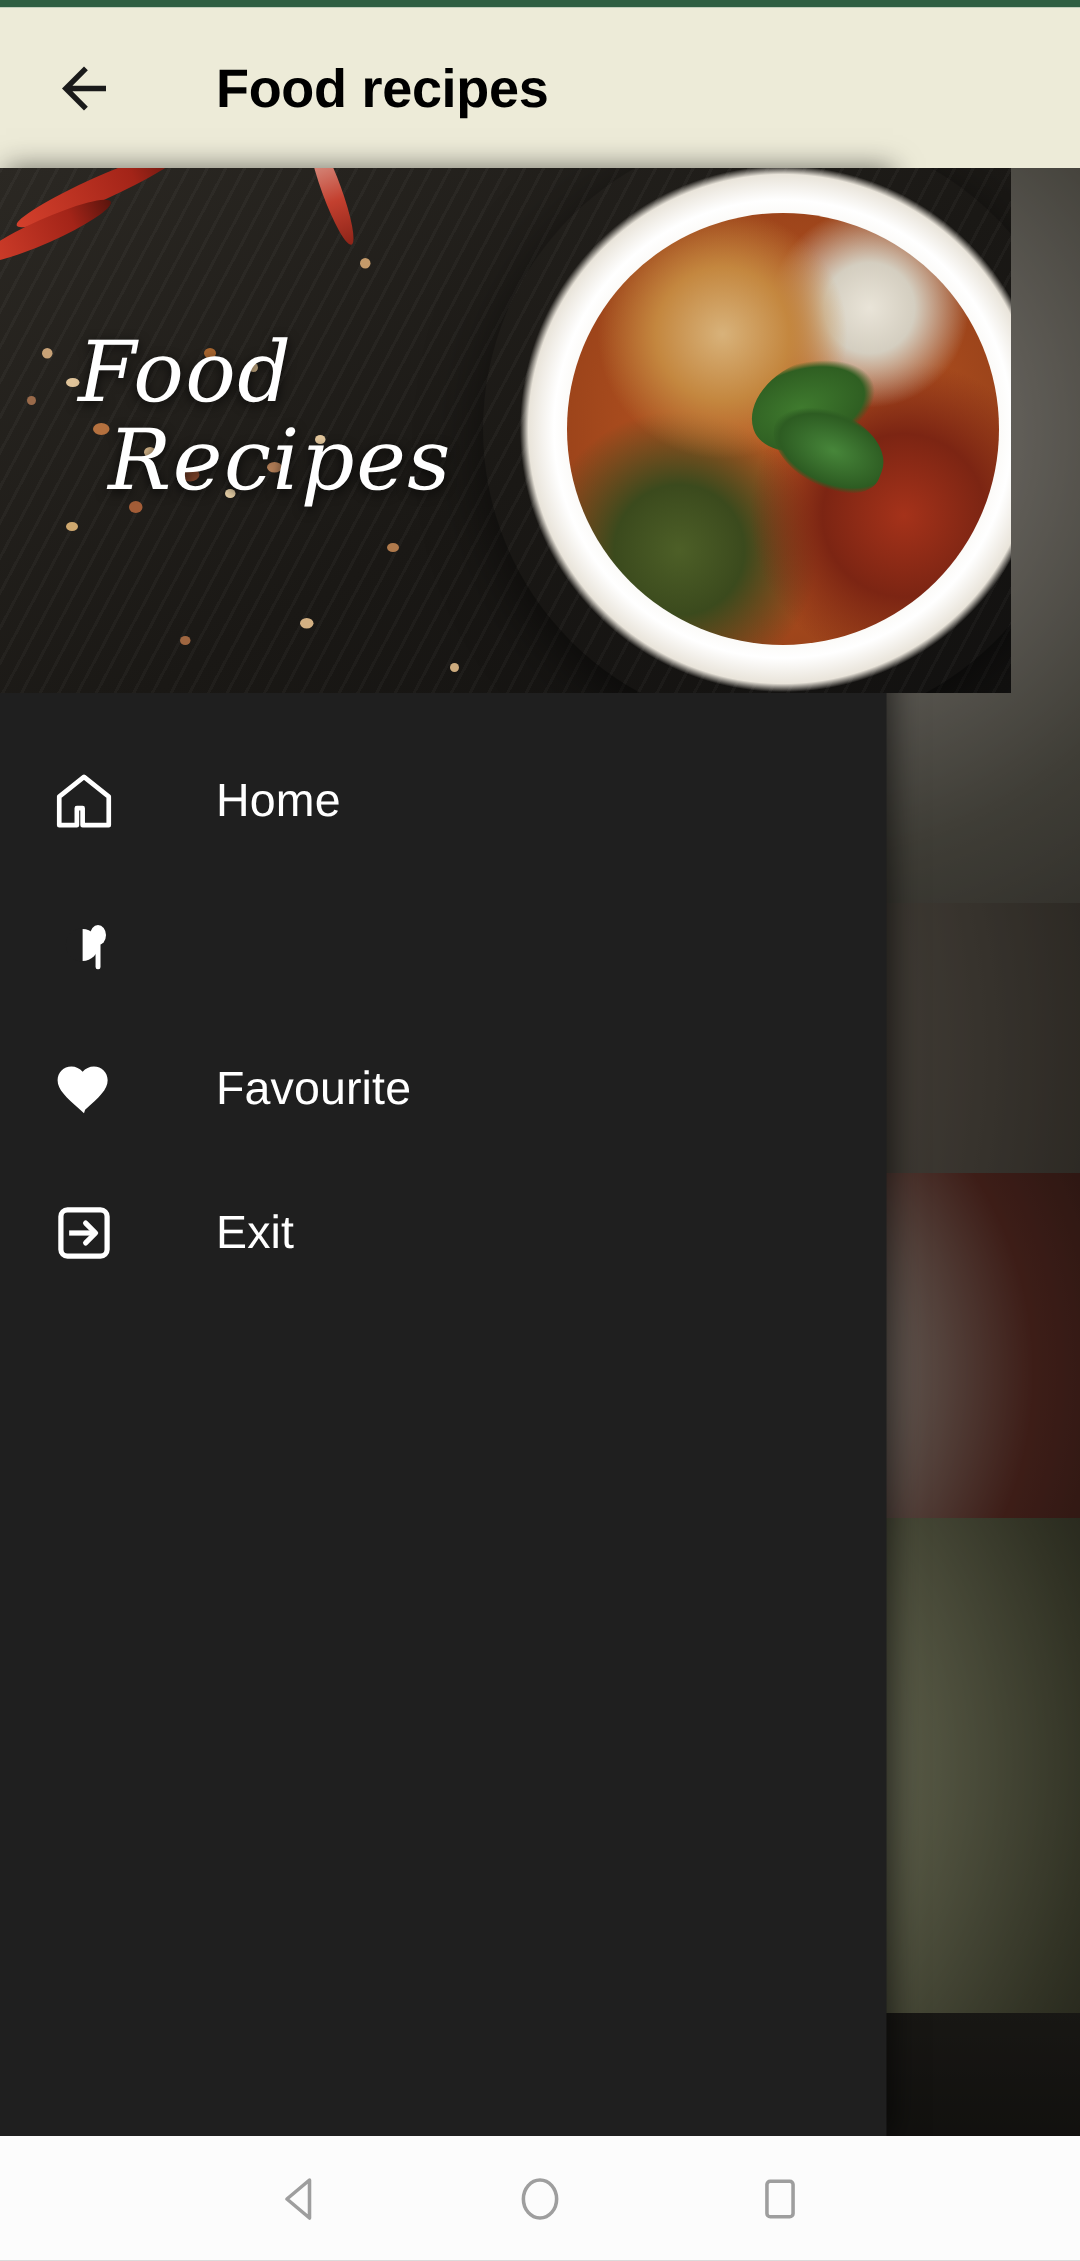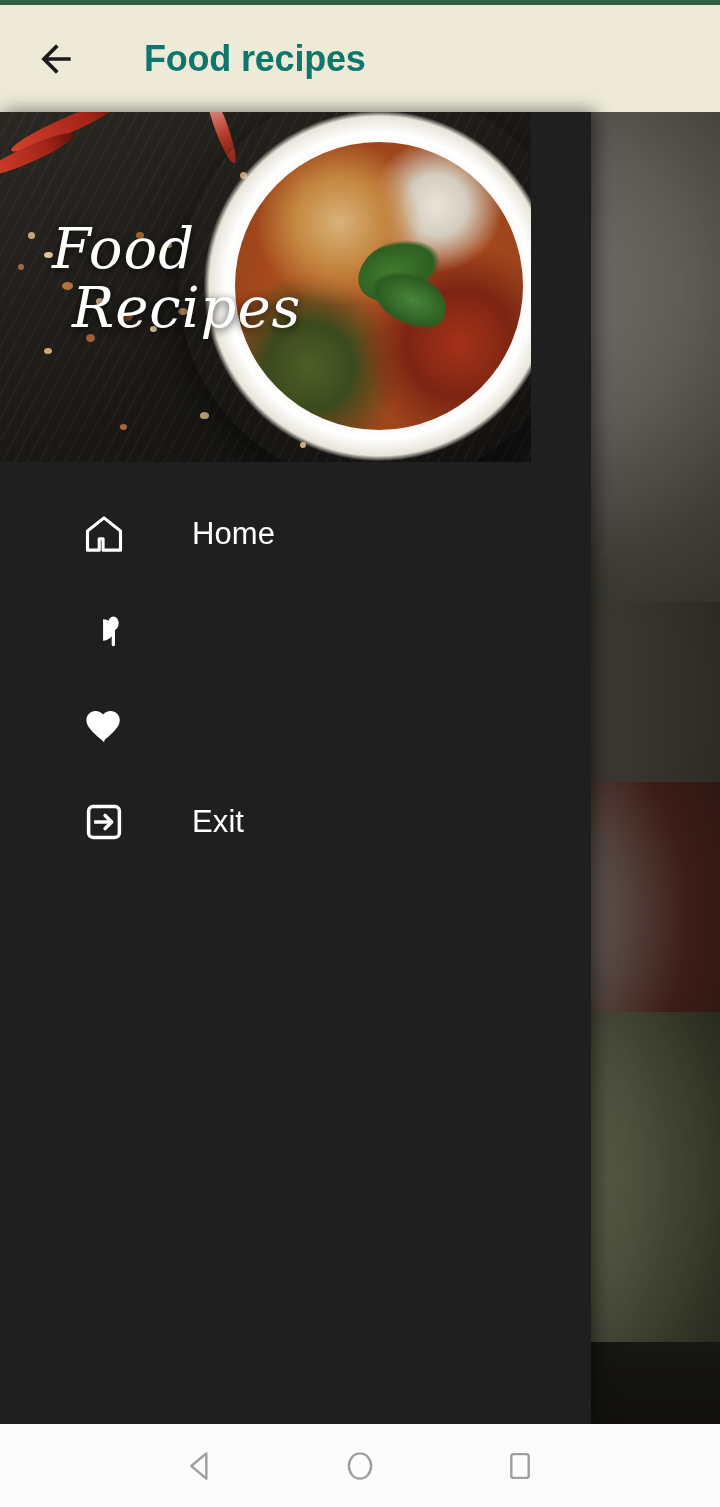--- a/index.html
+++ b/index.html
@@ -24,21 +24,21 @@
     display:flex; align-items:center;
   }
   .back-btn {
     width:56px; height:56px; margin-left:28px;
     display:flex; align-items:center; justify-content:center;
     cursor:pointer;
   }
   .appbar-title {
     margin-left:60px;
     font-size:36px; font-weight:bold; letter-spacing:-0.2px;
-    color:#0f766e;
+    color:#000000;
   }
 
   
   .content {
     position:absolute; left:0; top:112px; width:720px; height:1312px;
     overflow:hidden; background:#1b1b1b;
   }
   .card {
     position:absolute; left:0; width:720px; overflow:hidden;
     background:#6b6a60;
@@ -91,21 +91,21 @@
   }
 
   
   .drawer {
     position:absolute; left:0; top:112px; width:591px; height:1312px;
     background:#1f1f1f;
     box-shadow:4px 0 18px rgba(0,0,0,0.55);
   }
 
   .drawer-header {
-    position:relative; width:531px; height:350px; overflow:hidden;
+    position:relative; width:674px; height:350px; overflow:hidden;
     background:#b91c1c;
   }
   .dh-bg {
     position:absolute; inset:0;
     background:
       
       repeating-linear-gradient(118deg, rgba(255,255,255,0.030) 0px, rgba(255,255,255,0.030) 2px, rgba(0,0,0,0) 2px, rgba(0,0,0,0) 11px),
       linear-gradient(150deg,#2b2823 0%,#1a1815 55%,#121110 100%);
   }
   
@@ -159,21 +159,20 @@
     text-shadow:0 2px 8px rgba(0,0,0,0.75);
     letter-spacing:1px;
   }
   .dh-title .l2 { display:block; margin-left:20px; }
 
   
   .menu { padding-top:24px; }
   .menu-item {
     position:relative; height:96px; display:flex; align-items:center;
     cursor:pointer;
-    padding-left:48px;
   }
   .menu-icon {
     width:48px; height:48px; margin-left:32px;
     display:flex; align-items:center; justify-content:center; flex:none;
   }
   .menu-label {
     margin-left:64px;
     font-size:31px; color:#ffffff; letter-spacing:0.1px;
   }
 
@@ -288,20 +287,21 @@
         </span>
       </div>
 
 
       <div class="menu-item">
         <span class="menu-icon">
           <svg width="44" height="44" viewBox="0 0 24 24">
             <path d="M12 20.8l-1.4-1.3C5.5 15 2.4 12.2 2.4 8.8 2.4 6 4.6 3.8 7.4 3.8c1.6 0 3.1.7 4.1 1.9 1-1.2 2.5-1.9 4.1-1.9 2.8 0 5 2.2 5 5 0 3.4-3.1 6.2-8.2 10.7z" fill="#fff"></path>
           </svg>
         </span>
+        <span class="menu-label">Favourite</span>
       </div>
 
 
       <div class="menu-item">
         <span class="menu-icon">
           <svg width="44" height="44" viewBox="0 0 24 24">
             <rect x="3.6" y="3.6" width="16.8" height="16.8" rx="2.4" fill="none" stroke="#fff" stroke-width="1.9"></rect>
             <path d="M6.6 12h9.2" stroke="#fff" stroke-width="1.9" fill="none"></path>
             <path d="M12.6 8.4L16.2 12l-3.6 3.6" stroke="#fff" stroke-width="1.9" fill="none" stroke-linecap="round" stroke-linejoin="round"></path>
           </svg>

